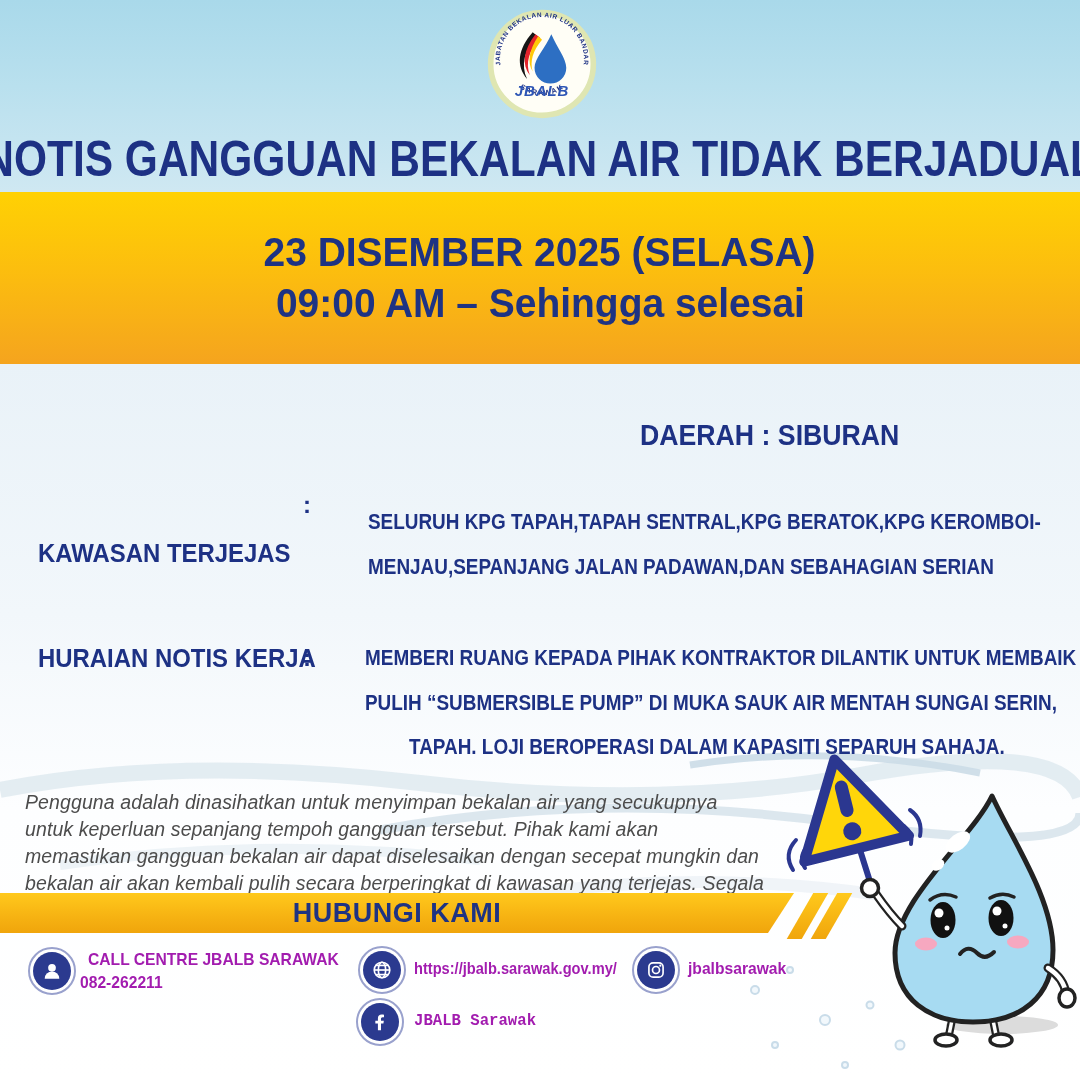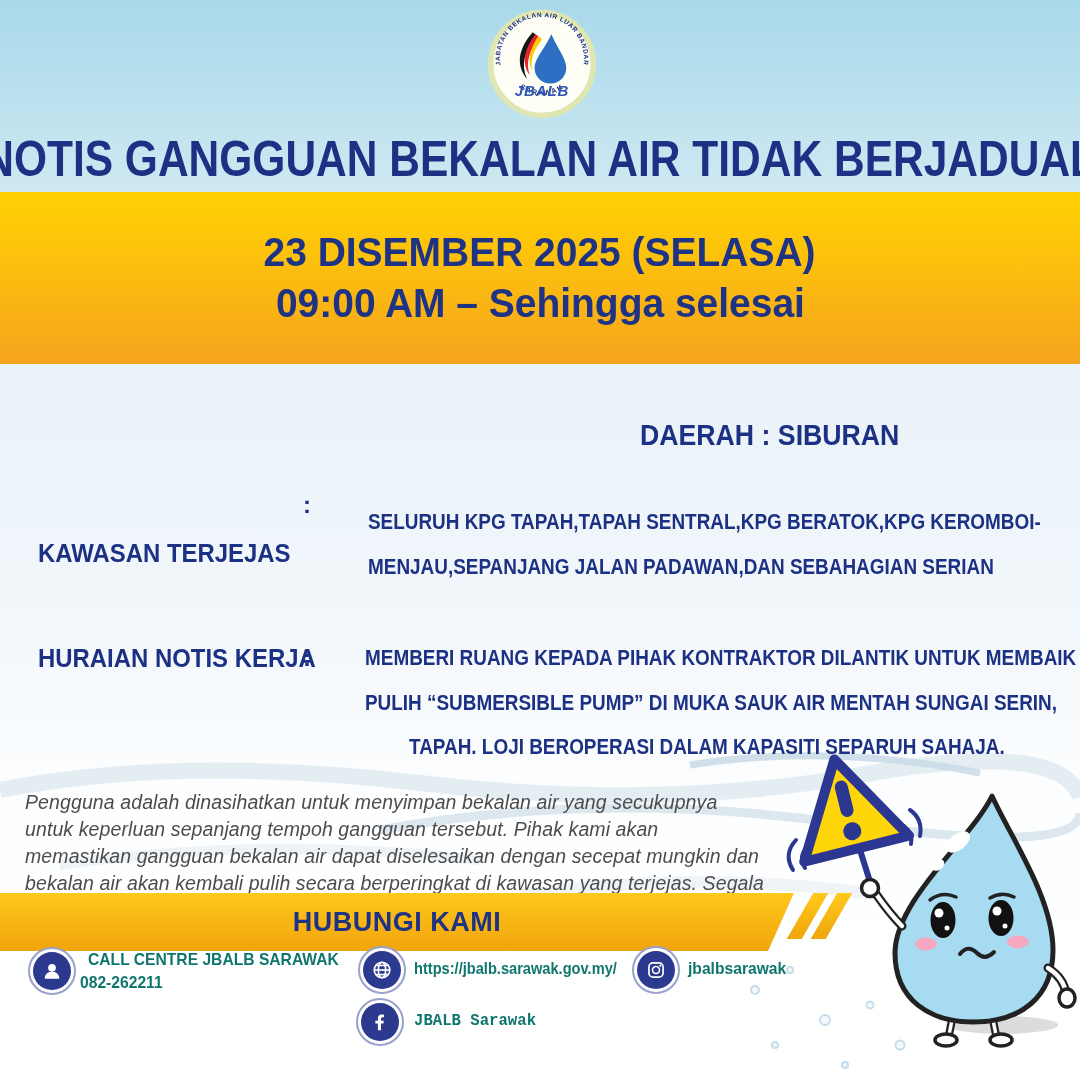--- a/index.html
+++ b/index.html
@@ -26,33 +26,33 @@
   .navy{color:#1d3184;}
   .cond{display:inline-block;white-space:nowrap;transform:scaleX(0.86);transform-origin:left center;}
   .cond92{display:inline-block;white-space:nowrap;transform:scaleX(0.92);transform-origin:left center;}
   .region{font-size:29px;font-weight:bold;}
   .label{font-size:26px;font-weight:bold;}
   .colon{font-size:24px;font-weight:bold;}
   .bodyline{font-size:22px;font-weight:bold;}
   .disclaimer{left:25px;top:789px;width:742px;font-size:19.5px;font-style:italic;
     color:#4c4c4c;line-height:27px;letter-spacing:0.1px;}
   
-  .contact-bar{left:0;top:893px;width:794px;height:58px;
+  .contact-bar{left:0;top:893px;width:794px;height:40px;
     background:linear-gradient(180deg,#ffc91c 0%,#f7b413 55%,#f0a50c 100%);
     clip-path:polygon(0 0,100% 0,calc(100% - 26px) 100%,0 100%);
     display:flex;align-items:center;justify-content:center;}
   .contact-bar span{font-size:27px;font-weight:bold;color:#1e3383;letter-spacing:0.5px;}
   .slash{top:893px;width:15px;height:46px;transform:skewX(-30deg);
     background:linear-gradient(180deg,#ffc91c 0%,#f0a50c 100%);}
   
   .icon-ring{width:48px;height:48px;border:2px solid #99a1cd;border-radius:50%;
     background:#ffffff;display:flex;align-items:center;justify-content:center;box-sizing:border-box;}
   .icon-core{width:38px;height:38px;background:#2b3a8f;border-radius:50%;
     display:flex;align-items:center;justify-content:center;}
-  .ctext{font-size:17px;font-weight:bold;color:#0f766e;}
+  .ctext{font-size:17px;font-weight:bold;color:#a21caf;}
   svg{display:block;}
   .decor{pointer-events:none;}
 </style>
 </head>
 <body>
 
 <div class="poster">
 
   <div class="abs top-bg"></div>
   <div class="abs body-bg"></div>

